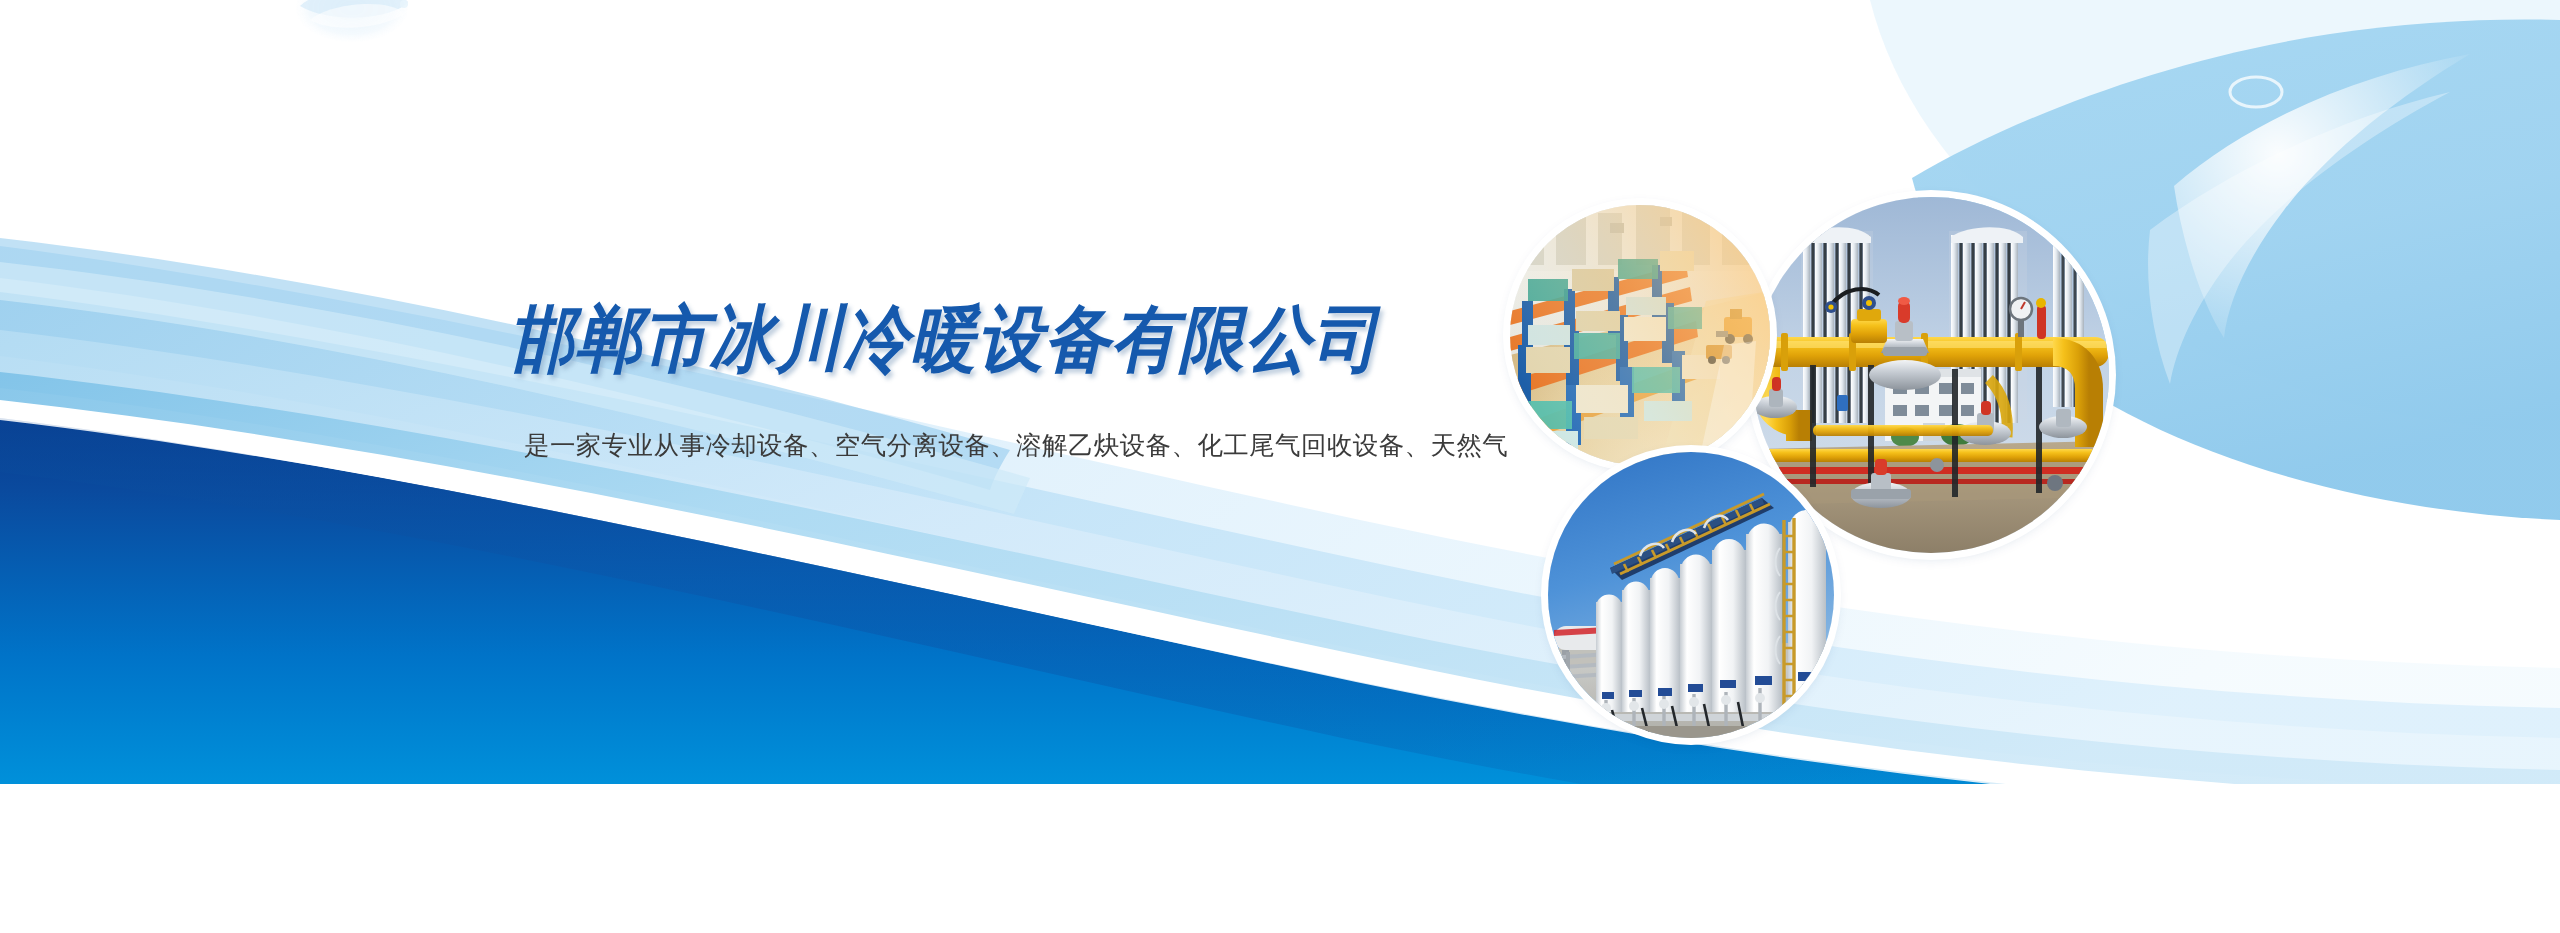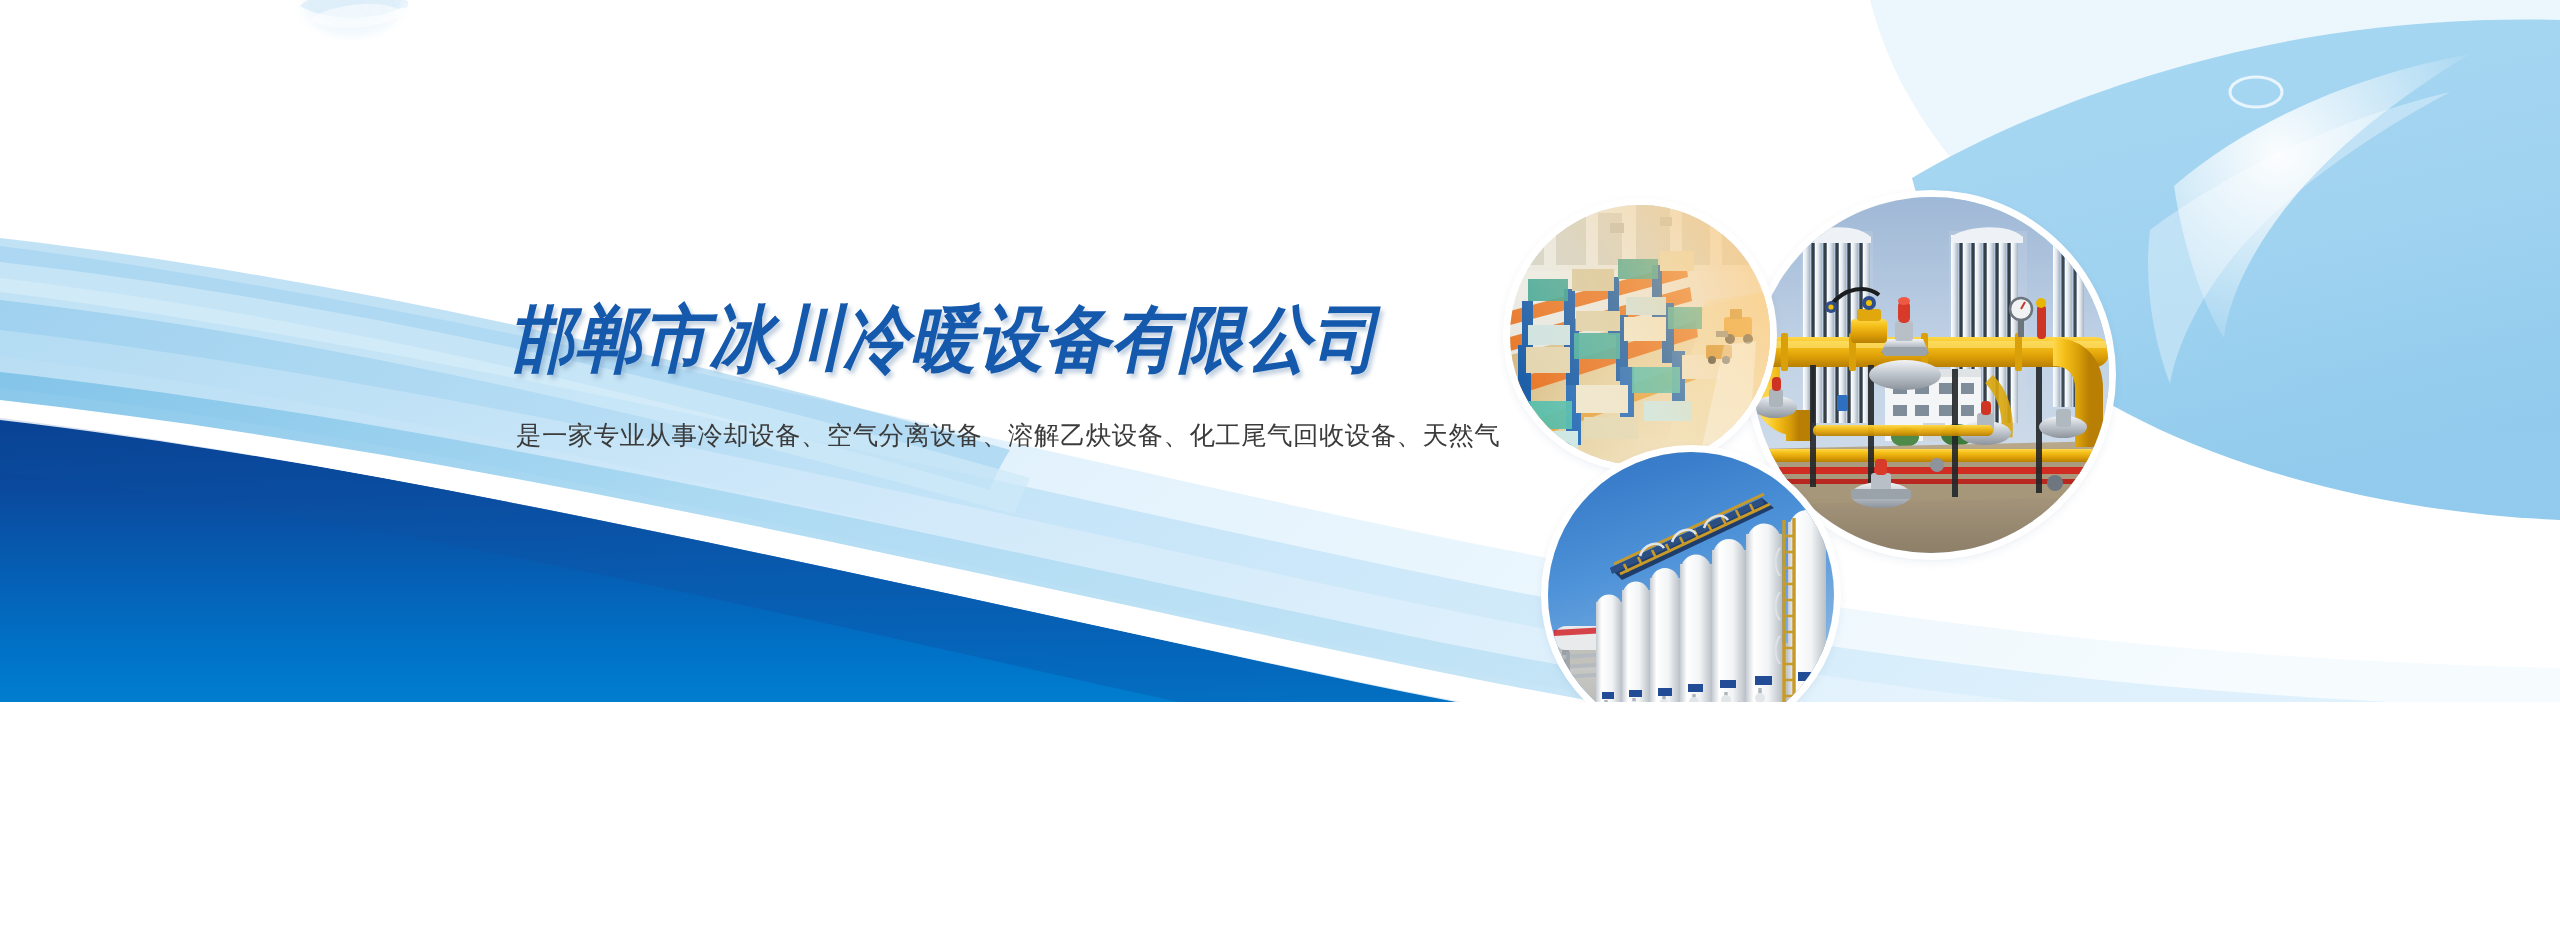--- a/index.html
+++ b/index.html
@@ -4,21 +4,21 @@
 <title>邯郸市冰川冷暖设备有限公司</title>
 <style>
   html, body {
     margin: 0;
     padding: 0;
     background: #ffffff;
   }
   #banner {
     position: relative;
     width: 2560px;
-    height: 702px;
+    height: 784px;
     overflow: hidden;
     background: #ffffff;
     font-family: "Liberation Sans", "DejaVu Sans", sans-serif;
   }
   #banner svg.layer {
     position: absolute;
     left: 0;
     top: 0;
     width: 2560px;
     height: 933px;
@@ -41,27 +41,27 @@
     font-style: italic;
     letter-spacing: 1px;
     color: #1559ad;
     text-shadow: 3px 4px 4px rgba(120,150,185,0.45);
     white-space: nowrap;
     font-family: "DejaVu Serif", "Liberation Serif", serif;
     transform: scaleY(1.1);
     transform-origin: left top;
   }
   .company-desc {
-    margin: 8px;
+    margin: 16px;
     padding-top: 38px;
     font-size: 25.5px;
     line-height: 1.62;
     color: #3b3b3b;
     letter-spacing: 0.4px;
-    font-family: Liberation Mono, monospace;
+    font-family: Liberation Serif, serif;
     width: 790px;
   }
   .company-desc .line { display: block; white-space: nowrap; }
 
   
   .photo-circle {
     position: absolute;
     border-radius: 50%;
     overflow: hidden;
     box-shadow: 0 0 0 7px #ffffff, 0 3px 14px rgba(10,60,120,0.22);

